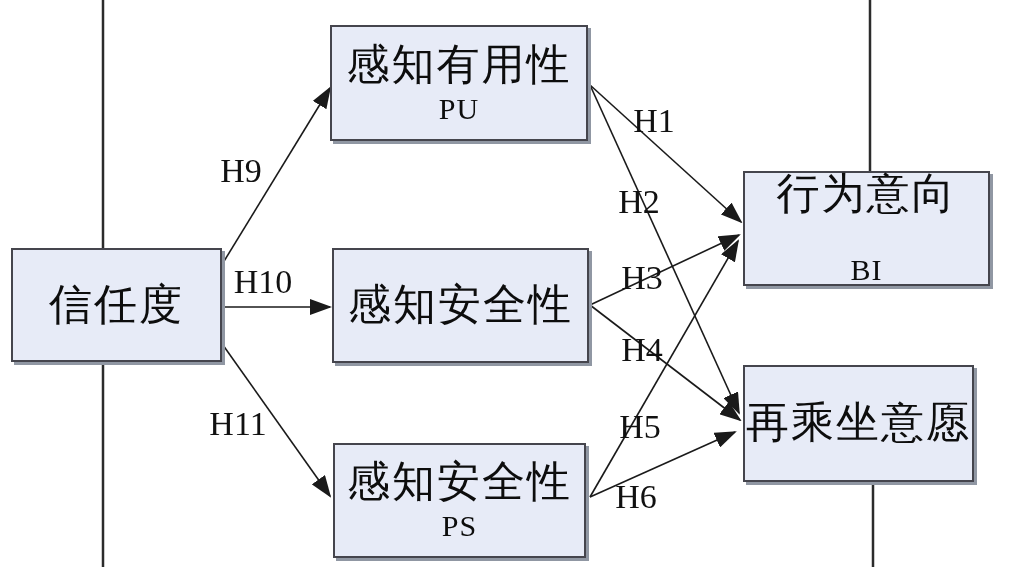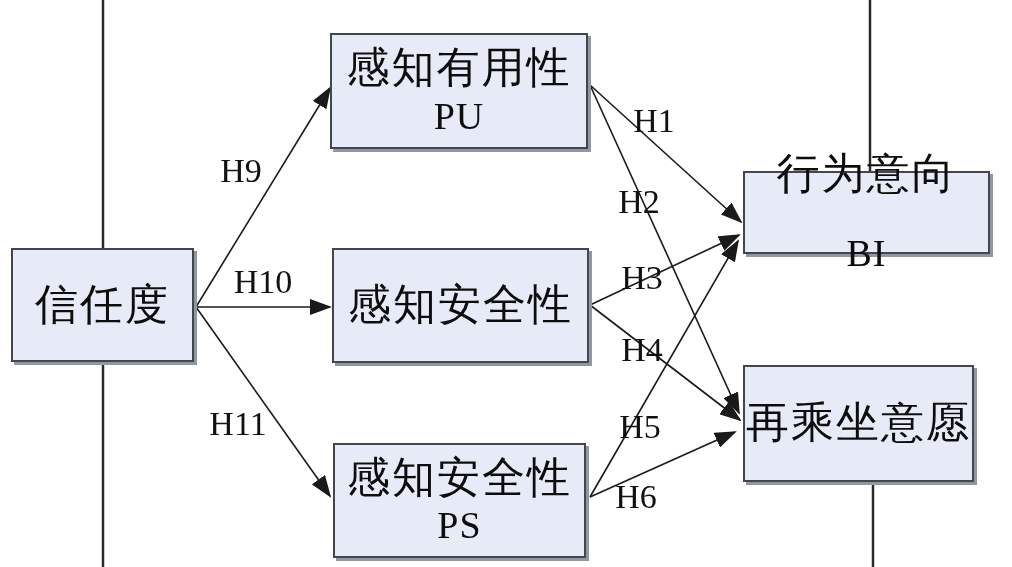--- a/index.html
+++ b/index.html
@@ -23,21 +23,21 @@
     color:#0d0d0d;
     line-height:1.18;
   }
   .node .zh{
     font-size:43px;
     font-weight:500;
     letter-spacing:2px;
     white-space:nowrap;
   }
   .node .en{
-    font-size:38px;
+    font-size:30px;
     letter-spacing:1px;
     white-space:nowrap;
   }
   .edge-label{
     font-size:34px;
     fill:#111111;
     text-anchor:middle;
   }
 </style>
 </head>
@@ -74,39 +74,39 @@
         <text x="642" y="289" class="edge-label">H3</text>
         <text x="642" y="361" class="edge-label">H4</text>
         <text x="640" y="438" class="edge-label">H5</text>
         <text x="636" y="508" class="edge-label">H6</text>
         <text x="241" y="182" class="edge-label">H9</text>
         <text x="263" y="293" class="edge-label">H10</text>
         <text x="238" y="435" class="edge-label">H11</text>
       </g>
   </svg>
 
-  <div class="node" style="left: 11px; top: 248px; width: 183px; height: 114px;">
+  <div class="node" style="left: 11px; top: 248px; width: 211px; height: 114px;">
     <div class="zh">信任度</div>
   </div>
 
-  <div class="node" style="left: 330px; top: 25px; width: 258px; height: 116px; margin-top: 8px;">
+  <div class="node" style="left: 330px; top: 25px; width: 258px; height: 116px;">
     <div class="zh">感知有用性</div>
     <div class="en">PU</div>
   </div>
 
   <div class="node" style="left: 332px; top: 248px; width: 257px; height: 115px;">
     <div class="zh">感知安全性</div>
   </div>
 
   <div class="node" style="left: 333px; top: 443px; width: 253px; height: 115px;">
     <div class="zh">感知安全性</div>
     <div class="en">PS</div>
   </div>
 
-  <div class="node" style="left: 743px; top: 171px; width: 247px; height: 83px; gap: 32px;">
+  <div class="node" style="left: 743px; top: 171px; width: 247px; height: 115px; gap: 32px;">
     <div class="zh">行为意向</div>
     <div class="en">BI</div>
   </div>
 
   <div class="node" style="left: 743px; top: 365px; width: 231px; height: 117px;">
     <div class="zh">再乘坐意愿</div>
   </div>
 
 </div>
 

